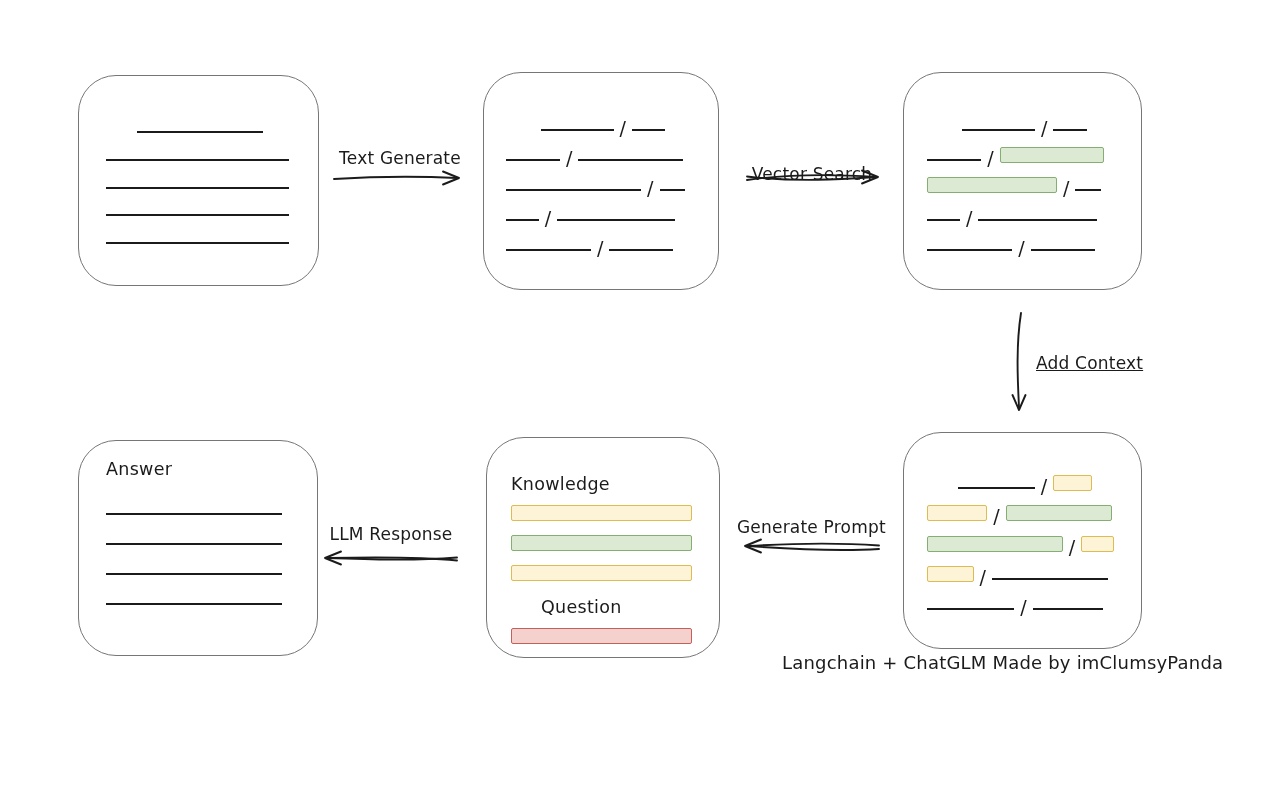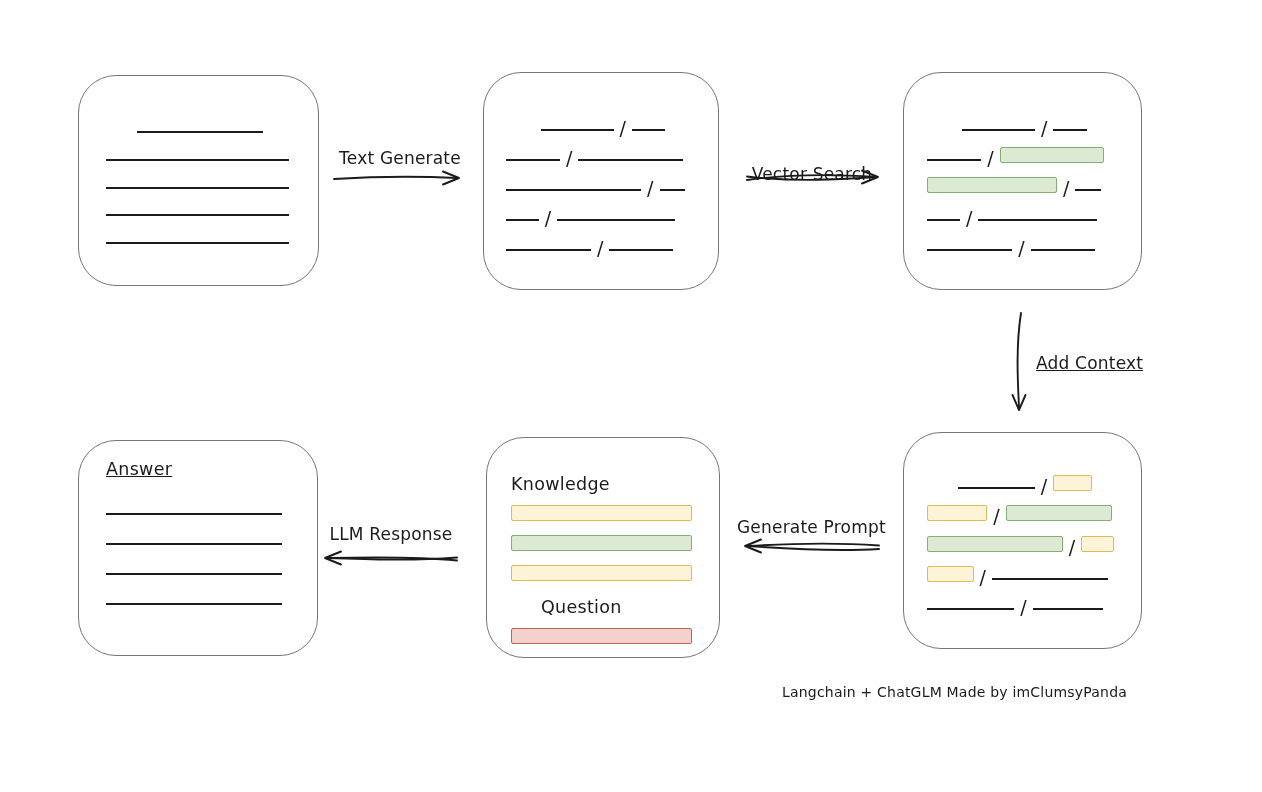--- a/index.html
+++ b/index.html
@@ -92,23 +92,23 @@
     position: absolute;
     font-size: 17px;
     color: var(--ink);
     text-align: center;
     white-space: nowrap;
     letter-spacing: 0.2px;
   }
   .footer-credit {
     position: absolute;
     left: 782px;
-    top: 684px;
+    top: 652px;
     width: 400px;
-    font-size: 14px;
+    font-size: 18px;
     color: var(--ink);
     white-space: nowrap;
     letter-spacing: 0.2px;
   }
   svg.arrow-layer {
     position: absolute;
     left: 0; top: 0;
     width: 1262px; height: 792px;
     pointer-events: none;
   }
@@ -275,21 +275,21 @@
         </div>
       </div>
     <div class="box-label" style="margin-top:16px;margin-left:30px;">Question</div>
     <div class="bars">
         <div class="row">
           <div class="seg seg-red" style="width: 100%;"></div>
         </div>
       </div>
   </div>
 
-  <div class="box" style="left:78px; top:440px; width:240px; height:216px; padding:18px 35px 0 27px;text-decoration:underline;">
+  <div class="box" style="left:78px; top:440px; width:240px; height:216px; padding:18px 35px 0 27px;">
     <div class="box-label">Answer</div>
     <div class="answer-lines">
         <div class="row">
           <div class="seg seg-line" style="width: 100%;"></div>
         </div>
         <div class="row">
           <div class="seg seg-line" style="width: 100%;"></div>
         </div>
         <div class="row">
           <div class="seg seg-line" style="width: 100%;"></div>

